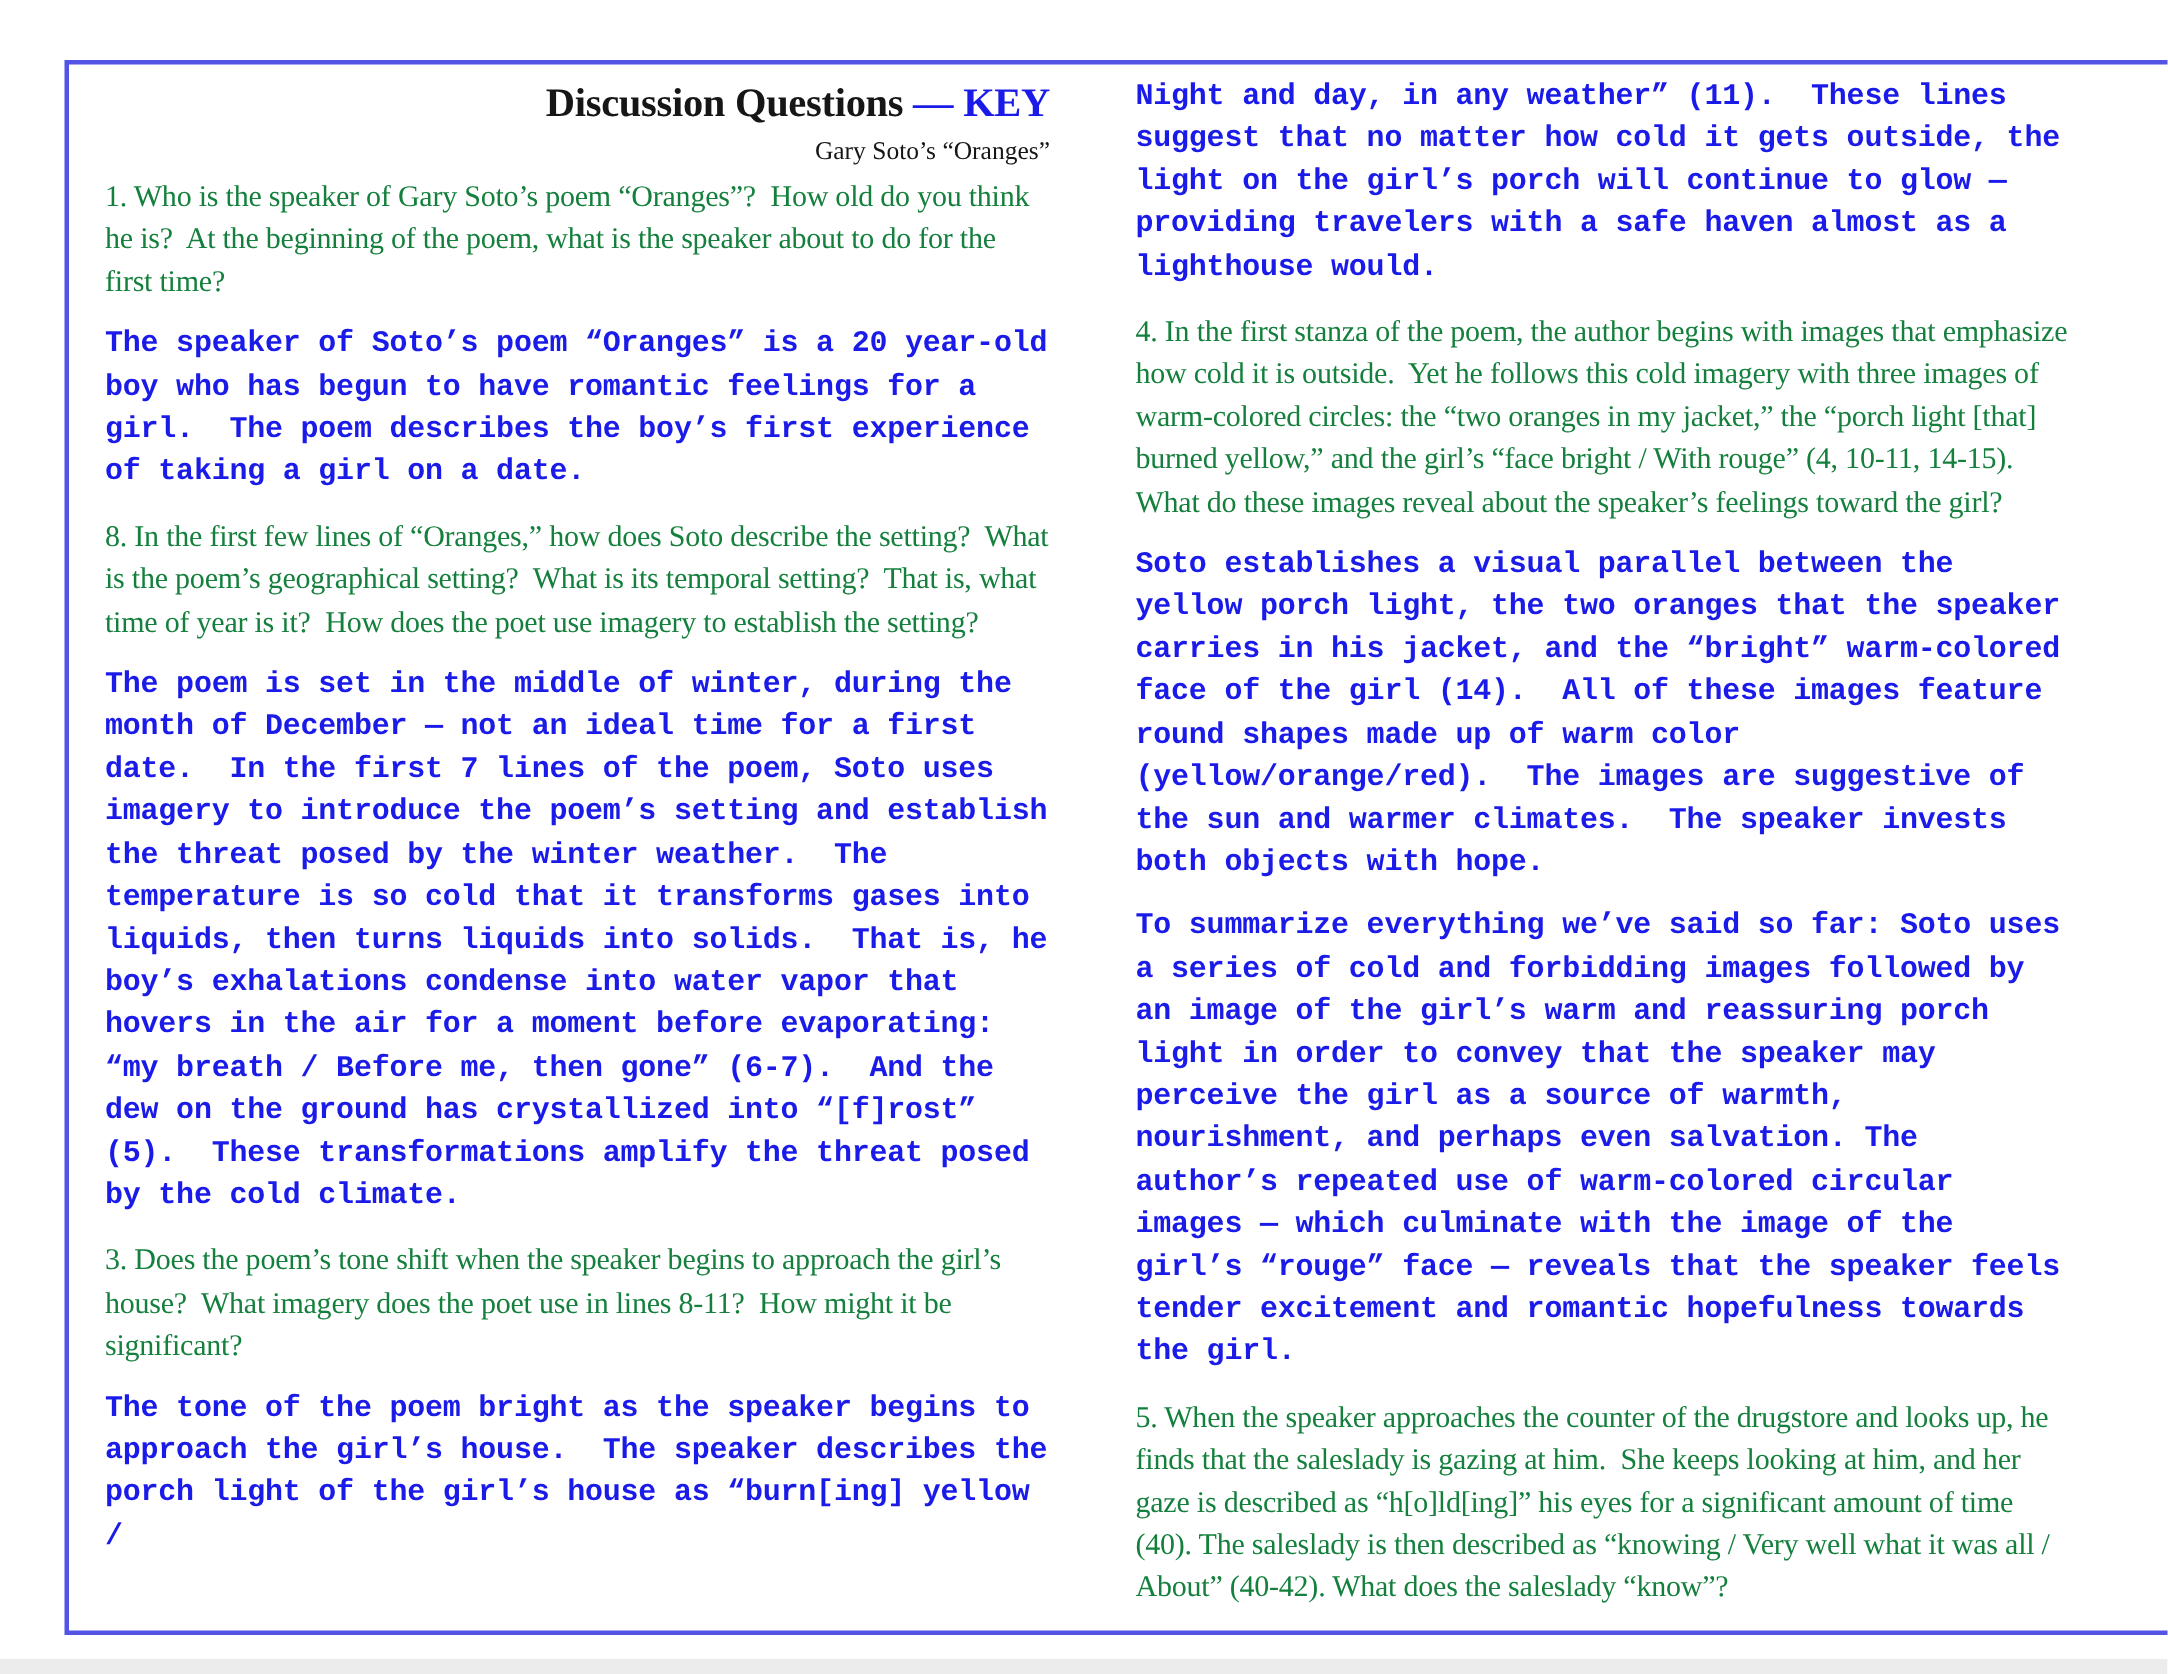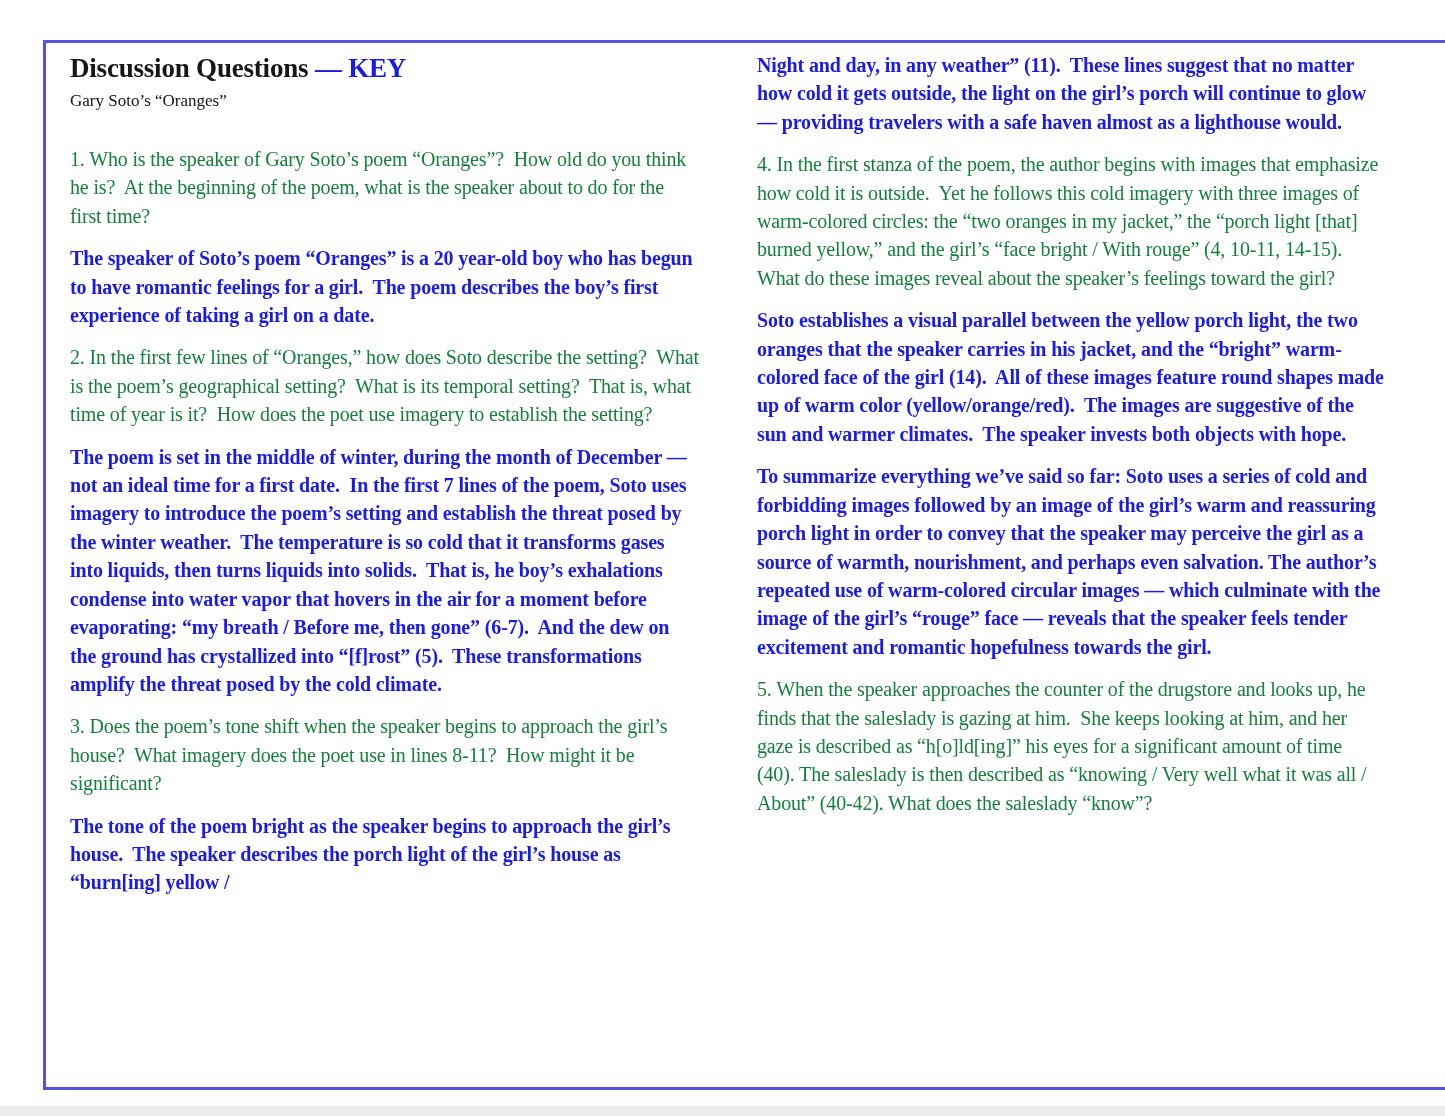--- a/index.html
+++ b/index.html
@@ -30,21 +30,21 @@
     padding: 8px 23px 0 24px;
     box-sizing: content-box;
   }
   .col {
     flex: 0 0 auto;
     overflow: hidden;
   }
   .col.left  { width: 630px; margin-right: 57px; }
   .col.right { width: 627px; }
 
-  .title-block { text-align: left; margin-bottom: 28px; }
+  .title-block { text-align: right; }
   .doc-title {
     font-size: 27px;
     font-weight: bold;
     color: #161616;
     line-height: 34px;
     letter-spacing: -0.2px;
   }
   .doc-title .key { color: #1b1be9; }
   .doc-subtitle {
     font-size: 17px;
@@ -53,21 +53,21 @@
   }
 
   p.para {
     margin: 0 0 14px 0;
     font-size: 20px;
     line-height: 28.4px;
     letter-spacing: -0.15px;
     white-space: pre-wrap;
   }
   p.q { color: #15803d; font-weight: normal; }
-  p.a { color: #1b1be9; font-weight: bold; }
+  p.a { color: #1b1be9; font-weight: bold; font-family: Liberation Mono, monospace; }
 
   .bottom-strip {
     position: absolute;
     left: 0;
     bottom: 0;
     width: 100%;
     height: 10px;
     background: #ececec;
   }
 </style>
@@ -78,21 +78,21 @@
   <div class="page-border">
 
     <div class="col left">
       <div class="title-block">
         <div class="doc-title"><span>Discussion Questions </span><span class="key">— KEY</span></div>
         <div class="doc-subtitle">Gary Soto’s “Oranges”</div>
       </div>
 
       <p class="para q">1. Who is the speaker of Gary Soto’s poem “Oranges”?  How old do you think he is?  At the beginning of the poem, what is the speaker about to do for the first time?</p>
       <p class="para a">The speaker of Soto’s poem “Oranges” is a 20 year-old boy who has begun to have romantic feelings for a girl.  The poem describes the boy’s first experience of taking a girl on a date.</p>
-      <p class="para q">2. In the first few lines of “Oranges,” how does Soto describe the setting?  What is the poem’s geographical setting?  What is its temporal setting?  That is, what time of year is it?  How does the poet use imagery to establish the setting?</p>
+      <p class="para q">8. In the first few lines of “Oranges,” how does Soto describe the setting?  What is the poem’s geographical setting?  What is its temporal setting?  That is, what time of year is it?  How does the poet use imagery to establish the setting?</p>
       <p class="para a">The poem is set in the middle of winter, during the month of December — not an ideal time for a first date.  In the first 7 lines of the poem, Soto uses imagery to introduce the poem’s setting and establish the threat posed by the winter weather.  The temperature is so cold that it transforms gases into liquids, then turns liquids into solids.  That is, he boy’s exhalations condense into water vapor that hovers in the air for a moment before evaporating: “my breath / Before me, then gone” (6-7).  And the dew on the ground has crystallized into “[f]rost” (5).  These transformations amplify the threat posed by the cold climate.</p>
       <p class="para q">3. Does the poem’s tone shift when the speaker begins to approach the girl’s house?  What imagery does the poet use in lines 8-11?  How might it be significant?</p>
       <p class="para a">The tone of the poem bright as the speaker begins to approach the girl’s house.  The speaker describes the porch light of the girl’s house as “burn[ing] yellow /</p>
     </div>
 
     <div class="col right">
       <p class="para a">Night and day, in any weather” (11).  These lines suggest that no matter how cold it gets outside, the light on the girl’s porch will continue to glow — providing travelers with a safe haven almost as a lighthouse would.</p>
       <p class="para q">4. In the first stanza of the poem, the author begins with images that emphasize how cold it is outside.  Yet he follows this cold imagery with three images of warm-colored circles: the “two oranges in my jacket,” the “porch light [that] burned yellow,” and the girl’s “face bright / With rouge” (4, 10-11, 14-15).  What do these images reveal about the speaker’s feelings toward the girl?</p>
       <p class="para a">Soto establishes a visual parallel between the yellow porch light, the two oranges that the speaker carries in his jacket, and the “bright” warm-colored face of the girl (14).  All of these images feature round shapes made up of warm color (yellow/orange/red).  The images are suggestive of the sun and warmer climates.  The speaker invests both objects with hope.</p>
       <p class="para a">To summarize everything we’ve said so far: Soto uses a series of cold and forbidding images followed by an image of the girl’s warm and reassuring porch light in order to convey that the speaker may perceive the girl as a source of warmth, nourishment, and perhaps even salvation. The author’s repeated use of warm-colored circular images — which culminate with the image of the girl’s “rouge” face — reveals that the speaker feels tender excitement and romantic hopefulness towards the girl.</p>

